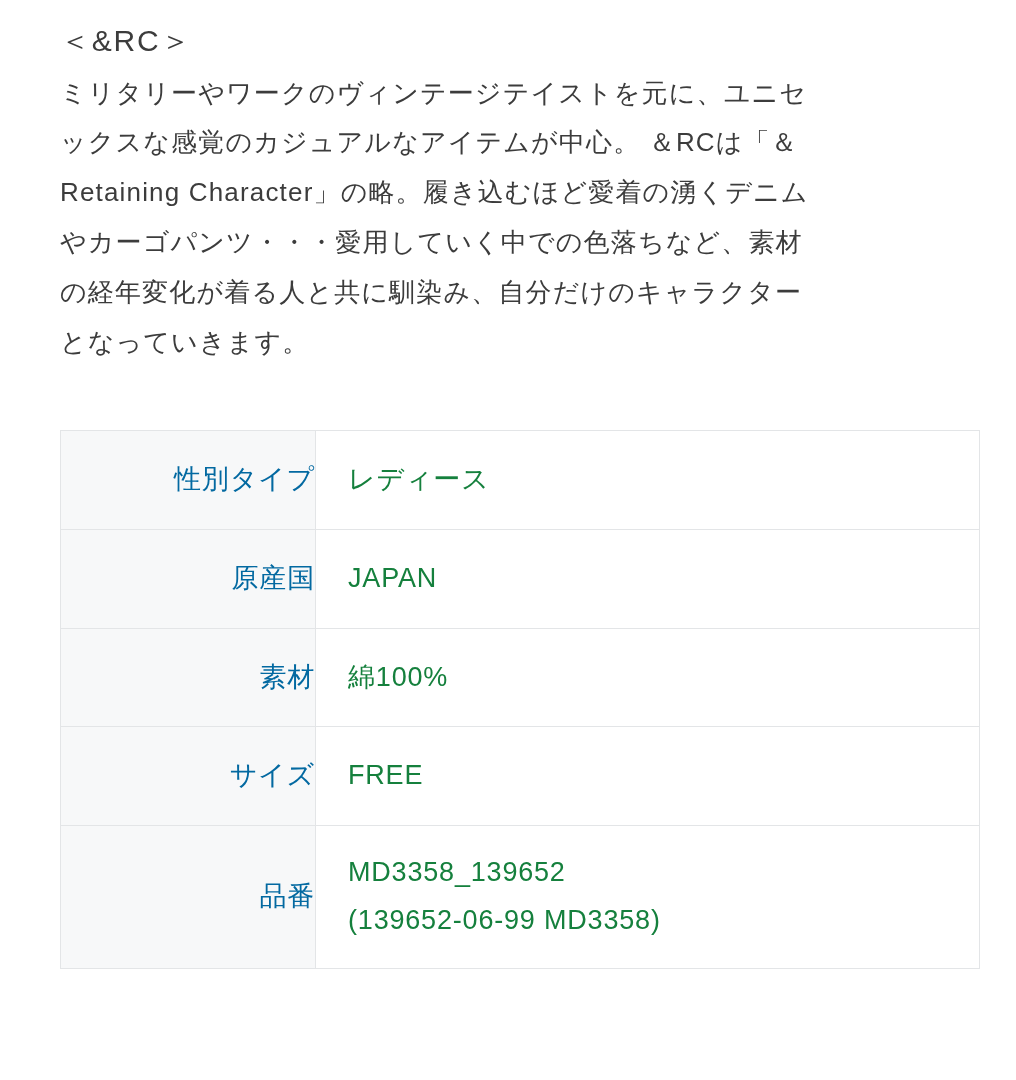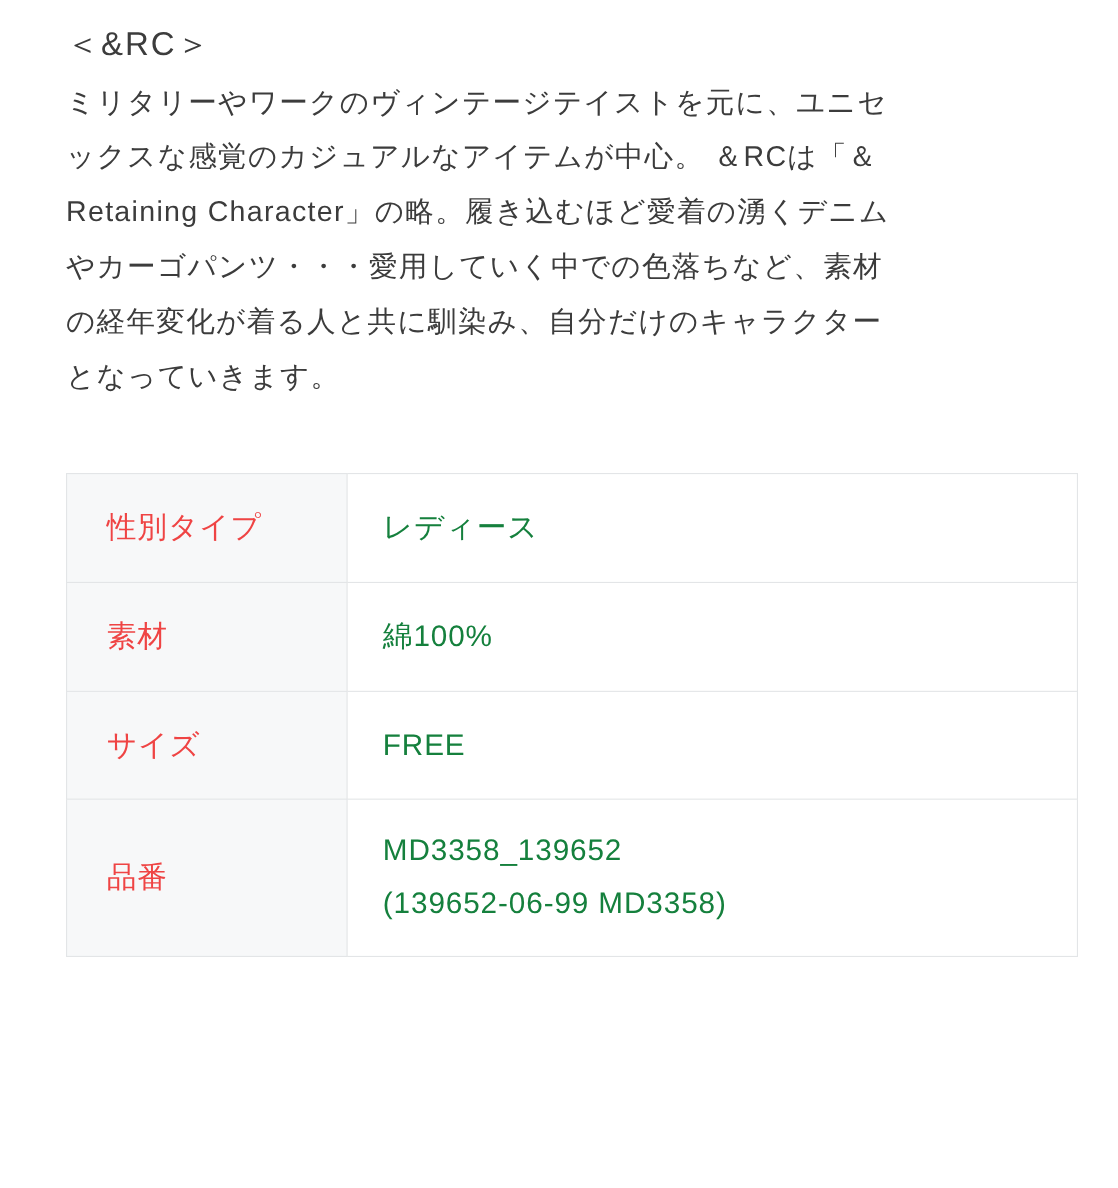--- a/index.html
+++ b/index.html
@@ -59,21 +59,22 @@
     text-align: left;
     font-weight: 400;
     font-size: 27px;
     letter-spacing: 0.03em;
     color: #15803d;
     line-height: 1.55;
   }
   table.spec-table th {
     background: #f7f8f9;
     padding: 28px 0 28px 36px;
-    color: #ef4444;
+    color: #0369a1;
+    text-align: right;
   }
   table.spec-table td {
     background: #ffffff;
     padding: 28px 0 28px 32px;
   }
   table.spec-table tr.tall th,
   table.spec-table tr.tall td {
     padding-top: 26px;
     padding-bottom: 26px;
   }
@@ -95,20 +96,24 @@
       <colgroup>
         <col class="label-col">
         <col class="value-col">
       </colgroup>
       <tbody>
         <tr>
           <th>性別タイプ</th>
           <td>レディース</td>
         </tr>
         <tr>
+          <th>原産国</th>
+          <td>JAPAN</td>
+        </tr>
+        <tr>
           <th>素材</th>
           <td>綿100%</td>
         </tr>
         <tr>
           <th>サイズ</th>
           <td>FREE</td>
         </tr>
         <tr class="tall">
           <th>品番</th>
           <td>

